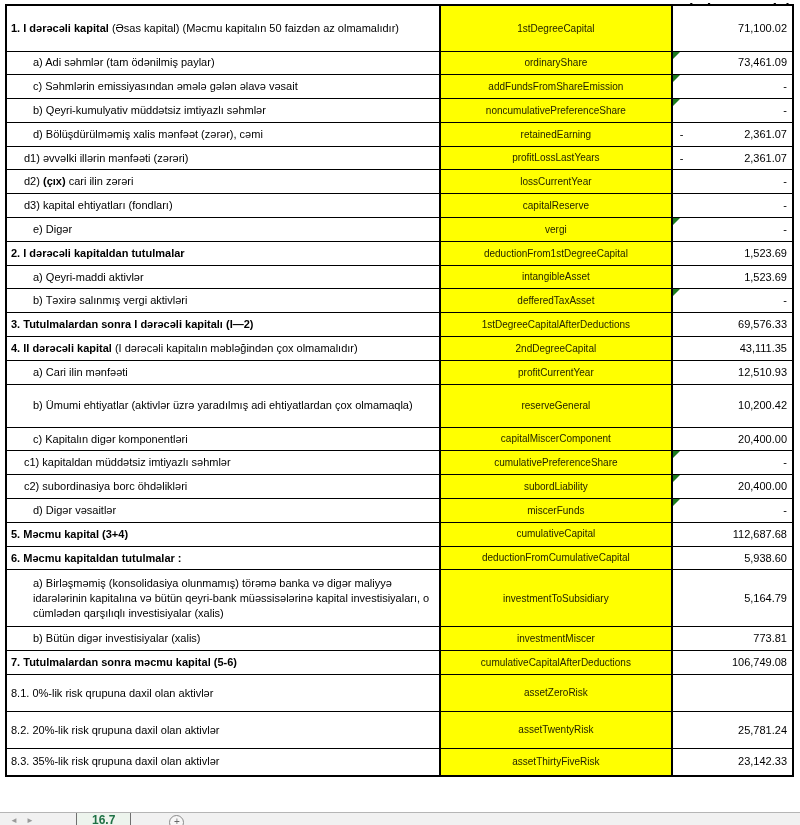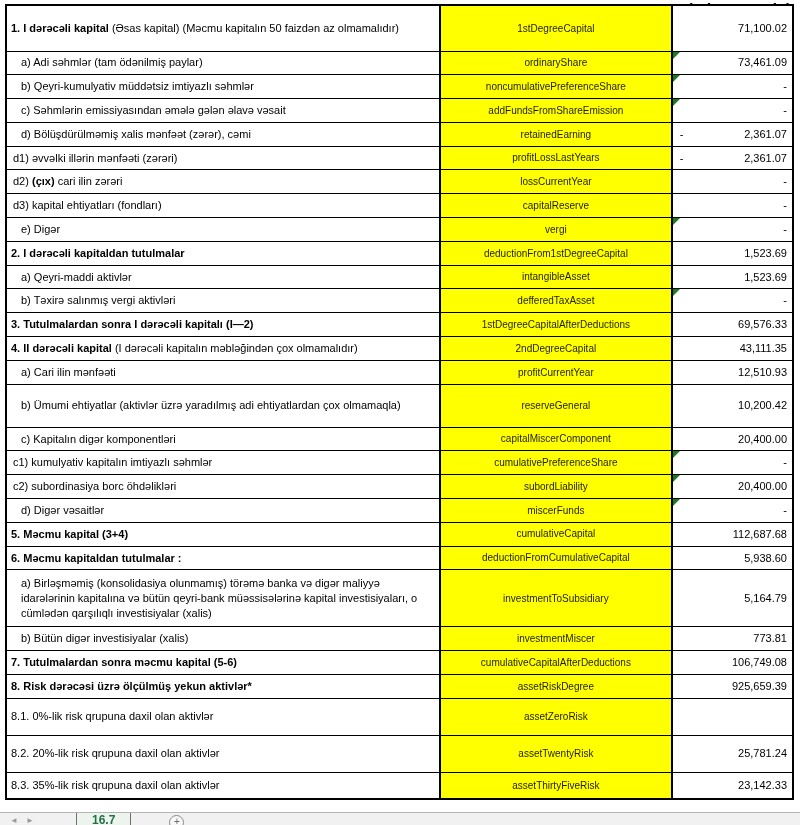--- a/index.html
+++ b/index.html
@@ -5,22 +5,22 @@
   html,body{margin:0;padding:0;width:800px;height:825px;background:#ffffff;overflow:hidden;
     font-family:"Liberation Sans",sans-serif;}
   .unit-note{position:absolute;top:1px;right:10px;font-size:16px;font-style:italic;font-weight:bold;color:#000;}
   table.grid{position:absolute;left:5px;top:4px;border-collapse:collapse;table-layout:fixed;
     width:789px;border:2px solid #000;background:#fff;}
   col.c1{width:433px;} col.c2{width:231px;} col.c3{width:121px;}
   tr{height:23.8px;}
   td{border:1px solid #000;font-size:11px;color:#000;vertical-align:middle;
      padding:1px 4px;line-height:1.35;overflow:hidden;}
   td.c-label{text-align:left;}
-  td.c-label.ind1{padding-left:14px;}
-  td.c-label.ind2{padding-left:6px;}
+  td.c-label.ind1{padding-left:26px;}
+  td.c-label.ind2{padding-left:17px;}
   td.c-code{background:#ffff00;text-align:center;color:#1f1f00;font-size:10px;
      border-left:2px solid #000;border-right:2px solid #000;}
   td.c-value{text-align:right;position:relative;font-size:11px;padding-right:5px;}
   td.c-value.tri::before{content:"";position:absolute;top:0;left:0;width:0;height:0;
      border-top:7px solid #1d7a1d;border-right:7px solid transparent;}
   .minus{float:left;padding-left:3px;}
   b{font-weight:bold;}
   .sheet-bar{position:absolute;left:0;top:812px;width:800px;height:13px;background:#f1f1f1;
      border-top:1px solid #b5b5b5;display:flex;align-items:flex-start;overflow:hidden;}
   .nav-arrows{width:44px;padding-left:10px;font-size:8px;color:#9a9a9a;letter-spacing:8px;
@@ -47,27 +47,27 @@
         <td class="c-label"><b>1. I dərəcəli kapital</b><span> (Əsas kapital) (Məcmu kapitalın 50 faizdən  az olmamalıdır)</span></td>
         <td class="c-code">1stDegreeCapital</td>
         <td class="c-value"><span>71,100.02</span></td>
       </tr>
       <tr>
         <td class="c-label ind1"><span>a) Adi səhmlər (tam ödənilmiş paylar)</span></td>
         <td class="c-code">ordinaryShare</td>
         <td class="c-value tri"><span>73,461.09</span></td>
       </tr>
       <tr>
-        <td class="c-label ind1"><span>b) Qeyri-kumulyativ müddətsiz imtiyazlı səhmlər</span></td>
-        <td class="c-code">noncumulativePreferenceShare</td>
+        <td class="c-label ind1"><span>c) Səhmlərin emissiyasından əmələ gələn  əlavə vəsait</span></td>
+        <td class="c-code">addFundsFromShareEmission</td>
         <td class="c-value tri"><span>-</span></td>
       </tr>
       <tr>
-        <td class="c-label ind1"><span>c) Səhmlərin emissiyasından əmələ gələn  əlavə vəsait</span></td>
-        <td class="c-code">addFundsFromShareEmission</td>
+        <td class="c-label ind1"><span>b) Qeyri-kumulyativ müddətsiz imtiyazlı səhmlər</span></td>
+        <td class="c-code">noncumulativePreferenceShare</td>
         <td class="c-value tri"><span>-</span></td>
       </tr>
       <tr>
         <td class="c-label ind1"><span>d)  Bölüşdürülməmiş xalis mənfəət (zərər), cəmi</span></td>
         <td class="c-code">retainedEarning</td>
         <td class="c-value"><span class="minus">-</span><span>2,361.07</span></td>
       </tr>
       <tr>
         <td class="c-label ind2"><span>d1) əvvəlki illərin mənfəəti (zərəri)</span></td>
         <td class="c-code">profitLossLastYears</td>
@@ -122,21 +122,21 @@
         <td class="c-label ind1"><span>b) Ümumi ehtiyatlar (aktivlər üzrə yaradılmış adi ehtiyatlardan çox olmamaqla)</span></td>
         <td class="c-code">reserveGeneral</td>
         <td class="c-value"><span>10,200.42</span></td>
       </tr>
       <tr>
         <td class="c-label ind1"><span>c)  Kapitalın digər komponentləri</span></td>
         <td class="c-code">capitalMiscerComponent</td>
         <td class="c-value"><span>20,400.00</span></td>
       </tr>
       <tr>
-        <td class="c-label ind2"><span>c1) kumulyativ kapitalın imtiyazlı səhmlər</span></td>
+        <td class="c-label ind2"><span>c1) kapitaldan müddətsiz imtiyazlı səhmlər</span></td>
         <td class="c-code">cumulativePreferenceShare</td>
         <td class="c-value tri"><span>-</span></td>
       </tr>
       <tr>
         <td class="c-label ind2"><span>c2) subordinasiya borc öhdəlikləri</span></td>
         <td class="c-code">subordLiability</td>
         <td class="c-value tri"><span>20,400.00</span></td>
       </tr>
       <tr>
         <td class="c-label ind1"><span>d) Digər vəsaitlər</span></td>
@@ -161,25 +161,20 @@
       <tr>
         <td class="c-label ind1"><span>b)  Bütün digər investisiyalar (xalis)</span></td>
         <td class="c-code">investmentMiscer</td>
         <td class="c-value"><span>773.81</span></td>
       </tr>
       <tr>
         <td class="c-label"><b>7. Tutulmalardan  sonra məcmu kapital (5-6)</b></td>
         <td class="c-code">cumulativeCapitalAfterDeductions</td>
         <td class="c-value"><span>106,749.08</span></td>
       </tr>
-      <tr>
-        <td class="c-label"><b>8. Risk dərəcəsi üzrə ölçülmüş  yekun aktivlər*</b></td>
-        <td class="c-code">assetRiskDegree</td>
-        <td class="c-value"><span>925,659.39</span></td>
-      </tr>
       <tr style="height: 37px;">
         <td class="c-label"><span>8.1. 0%-lik risk qrupuna daxil olan aktivlər</span></td>
         <td class="c-code">assetZeroRisk</td>
         <td class="c-value"><span></span></td>
       </tr>
       <tr style="height: 37px;">
         <td class="c-label"><span>8.2. 20%-lik risk qrupuna daxil olan aktivlər</span></td>
         <td class="c-code">assetTwentyRisk</td>
         <td class="c-value"><span>25,781.24</span></td>
       </tr>

